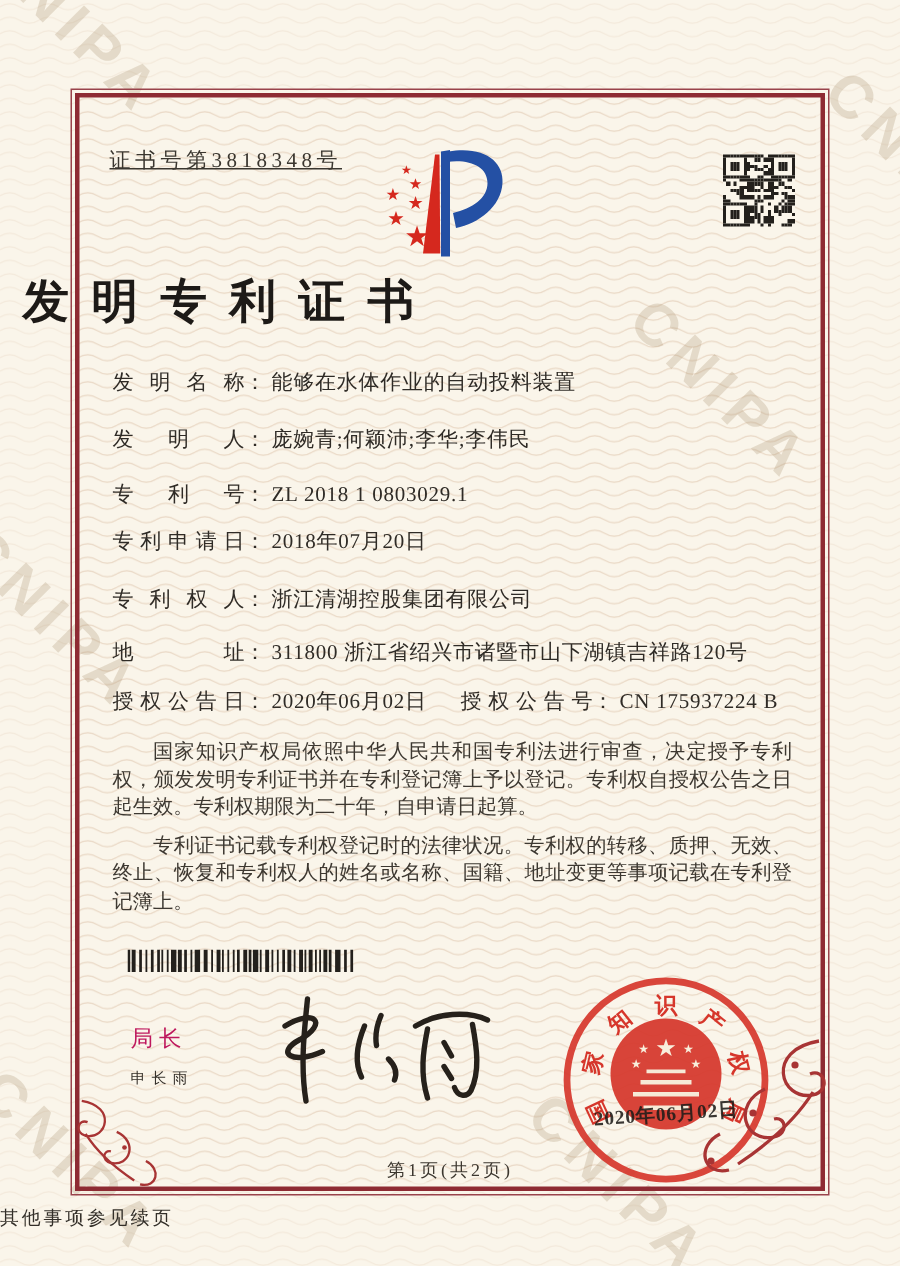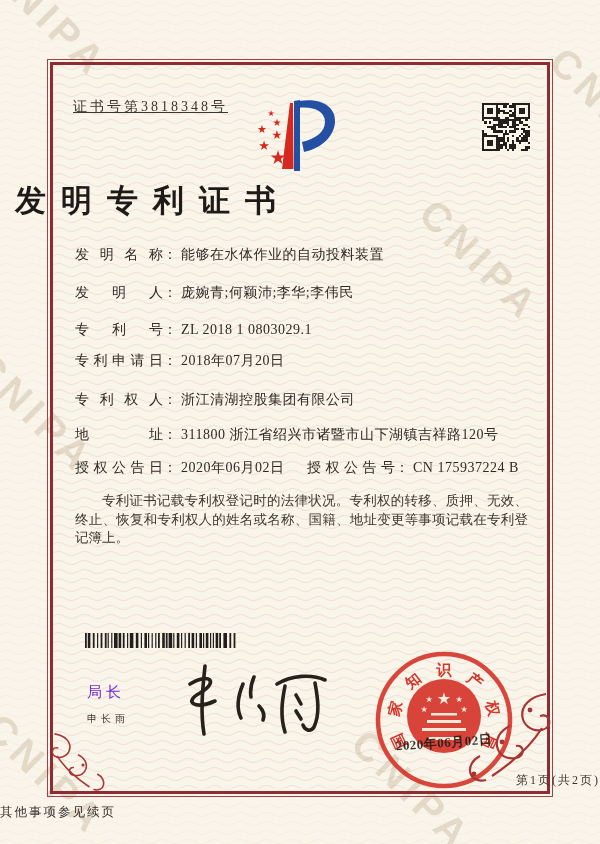--- a/index.html
+++ b/index.html
@@ -57,21 +57,21 @@
   
   .legal{
     position:absolute;left:75px;top:492px;width:453px;
     font-size:13.5px;line-height:18.5px;color:#3d3831;
     text-align:justify;
   }
   .legal p{margin:0 0 7px 0;text-indent:2em;}
   
   .barcode{position:absolute;left:85px;top:633px;width:154px;height:15px;}
   
-  .signer-title{position:absolute;left:87px;top:683px;font-size:15px;letter-spacing:4px;color:#6d28d9;}
+  .signer-title{position:absolute;left:87px;top:683px;font-size:15px;letter-spacing:4px;color:#be185d;}
   .signer-name{position:absolute;left:87px;top:712px;font-size:10px;letter-spacing:4px;color:#35302a;}
   .signature{position:absolute;left:175px;top:652px;width:165px;height:100px;}
   
   .seal{position:absolute;left:372px;top:648px;width:144px;height:144px;}
   .seal svg{position:absolute;left:0;top:0;}
   .seal-ring-text span{
     position:absolute;left:50%;top:50%;width:22px;height:22px;margin:-11px 0 0 -11px;
     display:flex;align-items:center;justify-content:center;
     font-size:15px;font-weight:700;color:#d6362b;
   }
@@ -79,21 +79,21 @@
     position:absolute;left:0px;top:86px;width:144px;text-align:center;
     font-size:13px;font-weight:600;letter-spacing:0.5px;color:rgba(30,27,24,0.88);
     transform:rotate(-4deg);
   }
   
   .corner{position:absolute;pointer-events:none;}
   .corner-br{left:452px;top:688px;width:100px;height:105px;}
   .corner-bl{left:42px;top:730px;width:82px;height:68px;transform:scaleX(-1);}
   
   .page-info{
-    position:absolute;left:0;top:772px;width:600px;text-align:right;
+    position:absolute;left:0;top:772px;width:600px;text-align:center;
     font-size:12px;letter-spacing:2px;color:#3c372f;
   }
   .continuation-note{
     position:absolute;left:0;top:804px;width:600px;text-align:left;
     font-size:12.5px;letter-spacing:2px;color:#332f29;
   }
 </style>
 </head>
 <body>
 
@@ -601,20 +601,21 @@
   <span class="f-label">地址</span><span class="f-colon">：</span><span class="f-value">311800 浙江省绍兴市诸暨市山下湖镇吉祥路120号</span>
 </div>
 <div class="field-row" style="top:459px">
   <span class="f-label">授权公告日</span><span class="f-colon">：</span><span class="f-value">2020年06月02日</span>
   <span class="pair2">
     <span class="f-label">授权公告号</span><span class="f-colon">：</span><span class="f-value">CN 175937224 B</span>
   </span>
 </div>
 
 <div class="legal">
+  <p>国家知识产权局依照中华人民共和国专利法进行审查，决定授予专利权，颁发发明专利证书并在专利登记簿上予以登记。专利权自授权公告之日起生效。专利权期限为二十年，自申请日起算。</p>
   <p>专利证书记载专利权登记时的法律状况。专利权的转移、质押、无效、终止、恢复和专利权人的姓名或名称、国籍、地址变更等事项记载在专利登记簿上。</p>
 </div>
 
 <svg class="barcode" width="154" height="15" viewBox="0 0 154 15">
     <rect x="0" y="0" width="1.8" height="15" fill="#23201c"></rect>
     <rect x="2.8" y="0" width="2.6" height="15" fill="#23201c"></rect>
     <rect x="7.8" y="0" width="1.8" height="15" fill="#23201c"></rect>
     <rect x="12" y="0" width="1.2" height="15" fill="#23201c"></rect>
     <rect x="15.6" y="0" width="1.8" height="15" fill="#23201c"></rect>
     <rect x="19.8" y="0" width="1.8" height="15" fill="#23201c"></rect>

